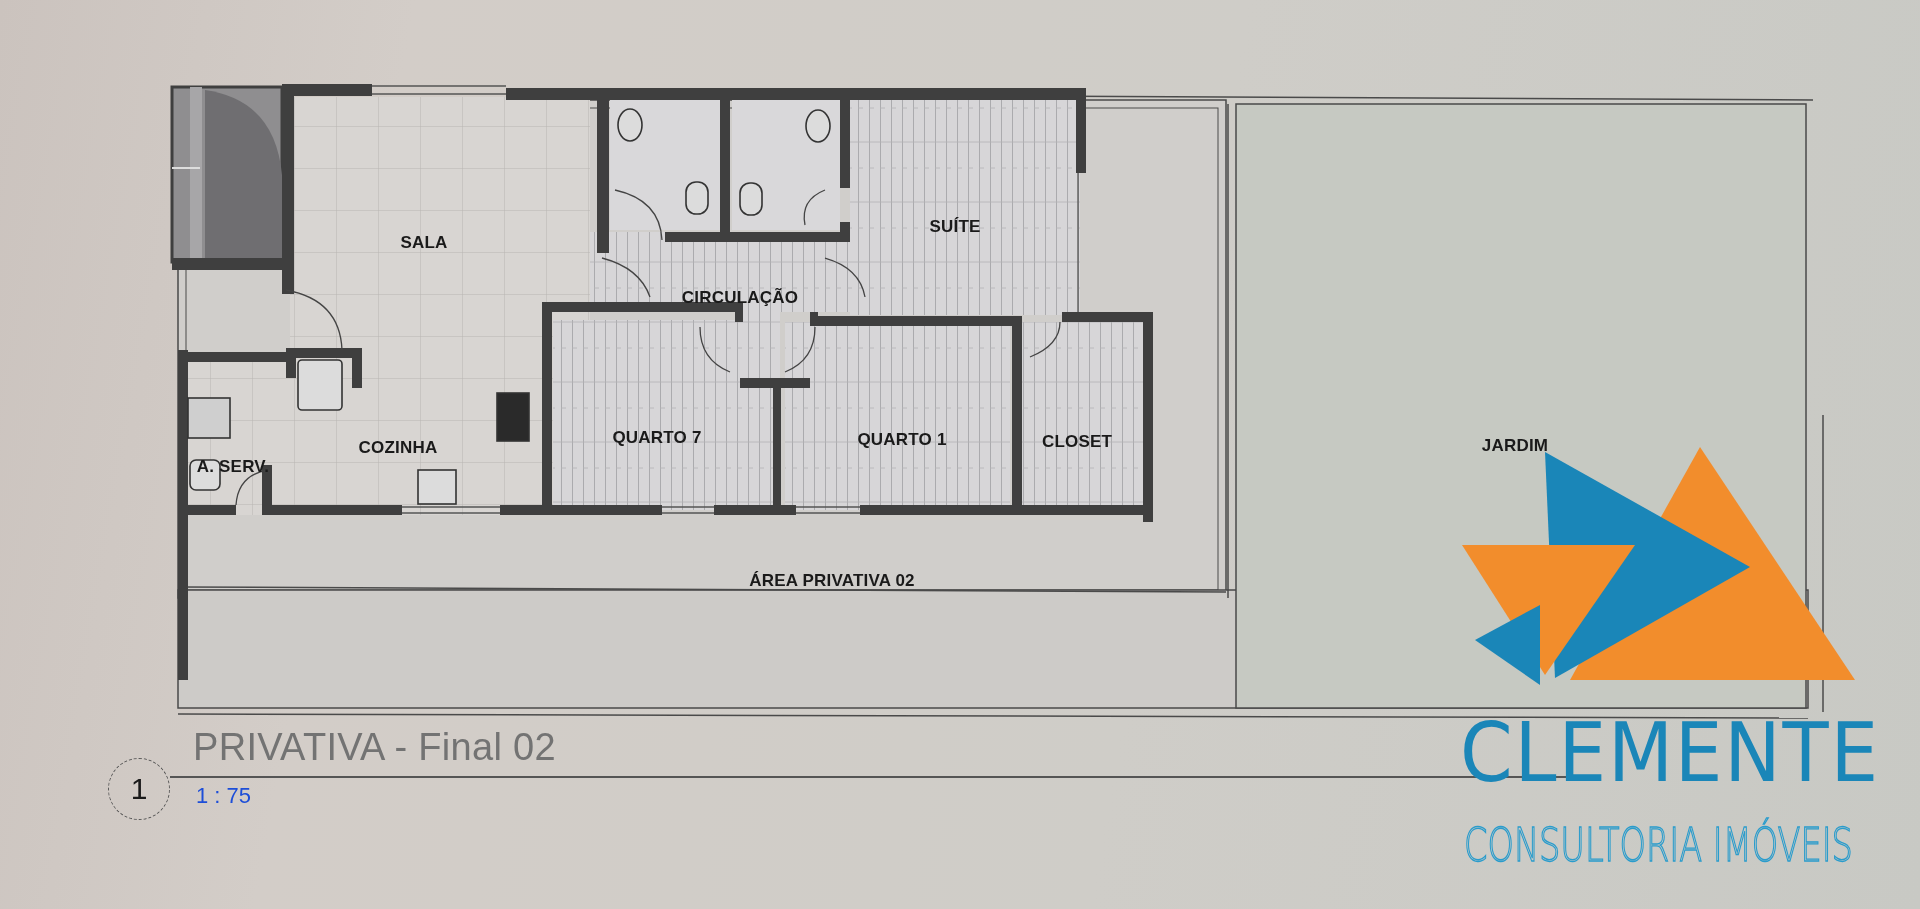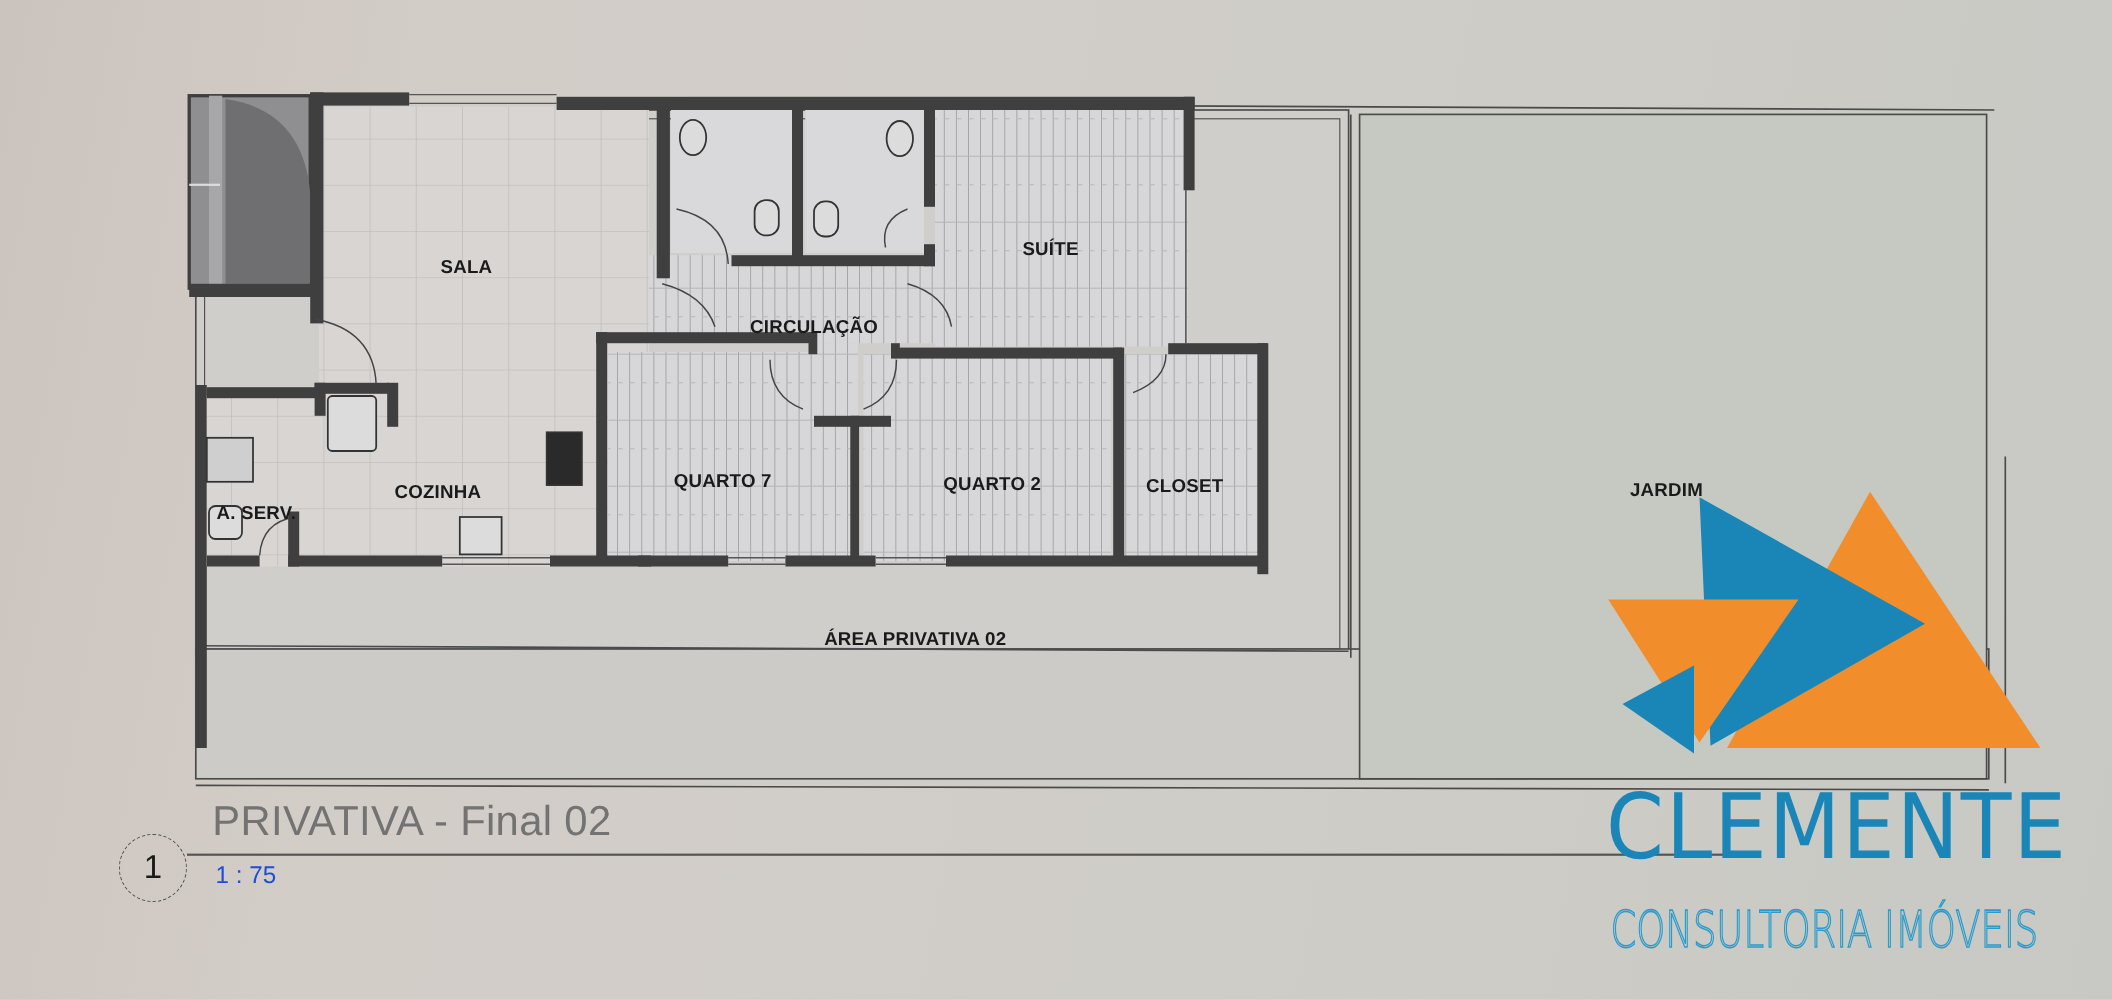--- a/index.html
+++ b/index.html
@@ -180,21 +180,21 @@
     <polygon points="1475,640 1540,605 1540,685" fill="#1a86b8"></polygon>
   </g>
 </svg>
 
 <div class="room-label" style="left:424px; top:221px">SALA</div>
 <div class="room-label" style="left:398px; top:426px">COZINHA</div>
 <div class="room-label" style="left:233px; top:445px">A. SERV.</div>
 <div class="room-label" style="left:740px; top:276px">CIRCULAÇÃO</div>
 <div class="room-label" style="left:955px; top:205px">SUÍTE</div>
 <div class="room-label" style="left:657px; top:416px">QUARTO 7</div>
-<div class="room-label" style="left:902px; top:418px">QUARTO 2</div>
+<div class="room-label" style="left:902px; top:418px">QUARTO 1</div>
 <div class="room-label" style="left:1077px; top:420px">CLOSET</div>
 <div class="room-label" style="left:1515px; top:424px">JARDIM</div>
 <div class="room-label" style="left:832px; top:559px">ÁREA PRIVATIVA 02</div>
 
 <div class="view-circle">
     <span>1</span>
   </div>
 <div class="view-title">PRIVATIVA - Final 02</div>
 <div class="title-line"></div>
 <div class="view-scale">1 : 75</div>

